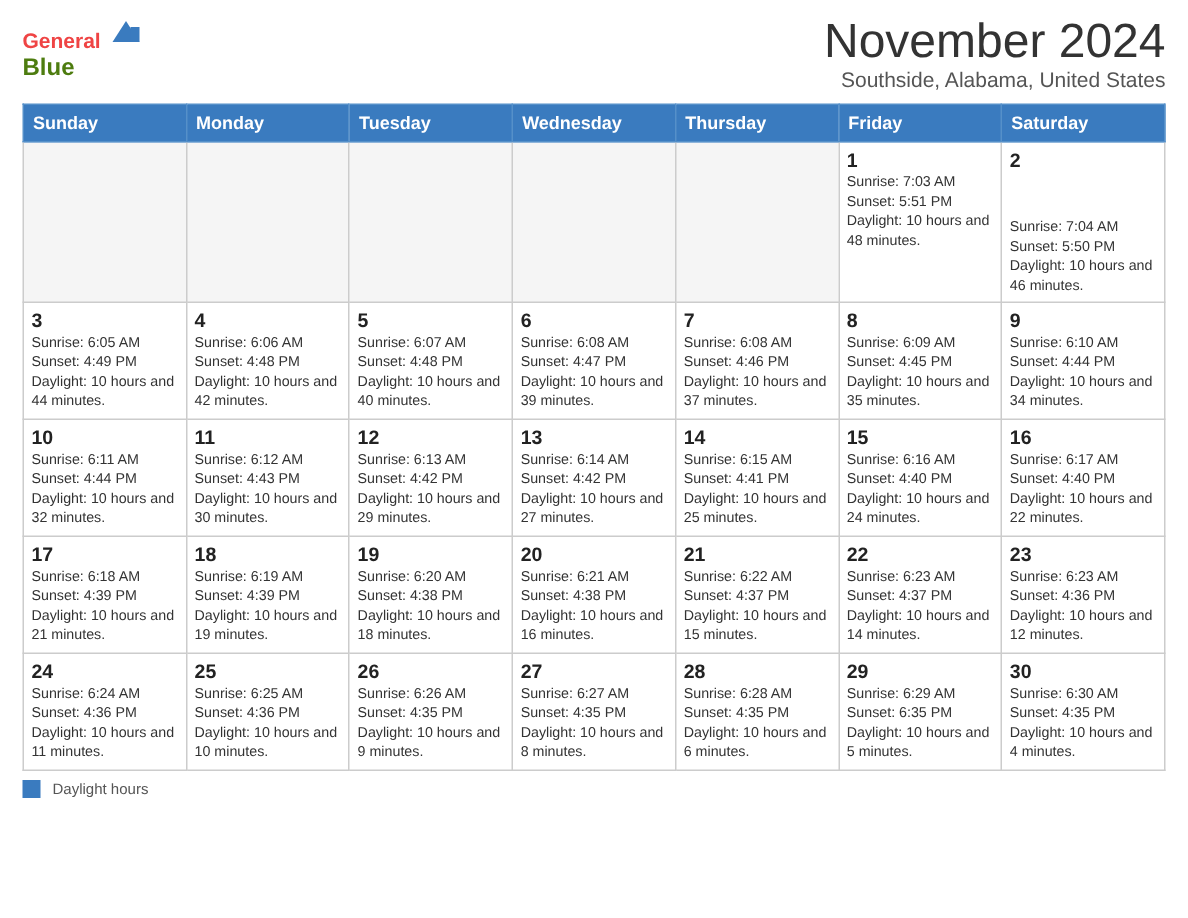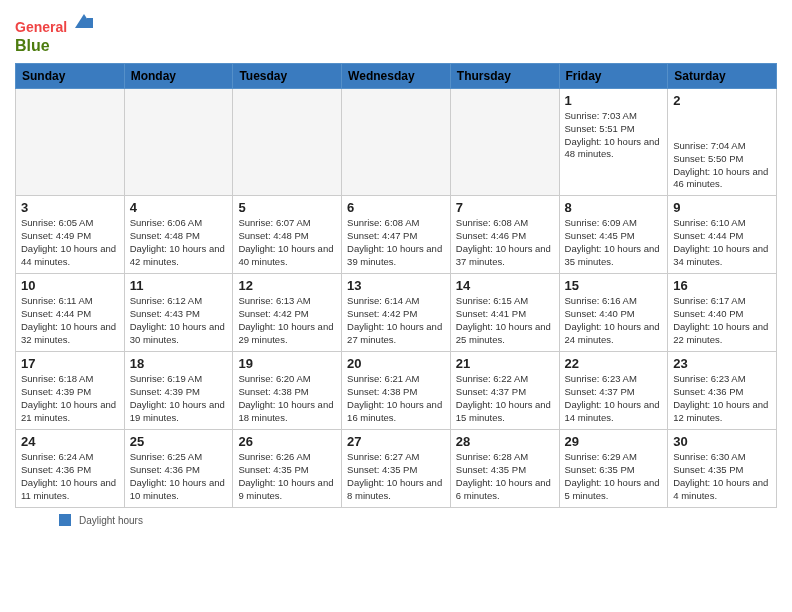--- a/index.html
+++ b/index.html
@@ -53,21 +53,21 @@
       font-size: 14px;
       color: #555;
     }
     .calendar {
       width: 100%;
       border-collapse: collapse;
       border: 1px solid #ccc;
     }
     .calendar th {
       background: #3a7bbf;
-      color: #000000;
+      color: #ffffff;
       font-size: 12px;
       font-weight: bold;
       padding: 5px 6px;
       text-align: left;
       border: 1px solid #5590c9;
     }
     .calendar td {
       vertical-align: top;
       border: 1px solid #ccc;
       padding: 4px 5px;
@@ -92,21 +92,20 @@
       line-height: 1.35;
     }
     .legend {
       display: flex;
       align-items: center;
       justify-content: flex-start;
       gap: 8px;
       margin-top: 6px;
       font-size: 10px;
       color: #555;
-      margin-left: 44px;
     }
     .legend-box {
       width: 12px;
       height: 12px;
       background: #3a7bbf;
       display: inline-block;
     }
   </style>
 </head>
 <body>
@@ -118,20 +117,24 @@
         <div class="logo-text">
           <span>General</span>
           <svg class="logo-icon" viewBox="0 0 22 22">
             <polygon points="2,18 11,4 20,18" fill="#3a7bbf"></polygon>
             <rect x="14" y="8" width="6" height="10" fill="#3a7bbf"></rect>
           </svg>
         </div>
         <div class="logo-text" style="color:#4d7c0f; font-size:16px;">Blue</div>
       </div>
     </div>
+    <div class="title-block">
+      <div class="main-title">November 2024</div>
+      <div class="subtitle">Southside, Alabama, United States</div>
+    </div>
   </div>
 
   <table class="calendar">
     <thead>
       <tr>
       <th>Sunday</th>
           <th>Monday</th>
           <th>Tuesday</th>
           <th>Wednesday</th>
           <th>Thursday</th>

